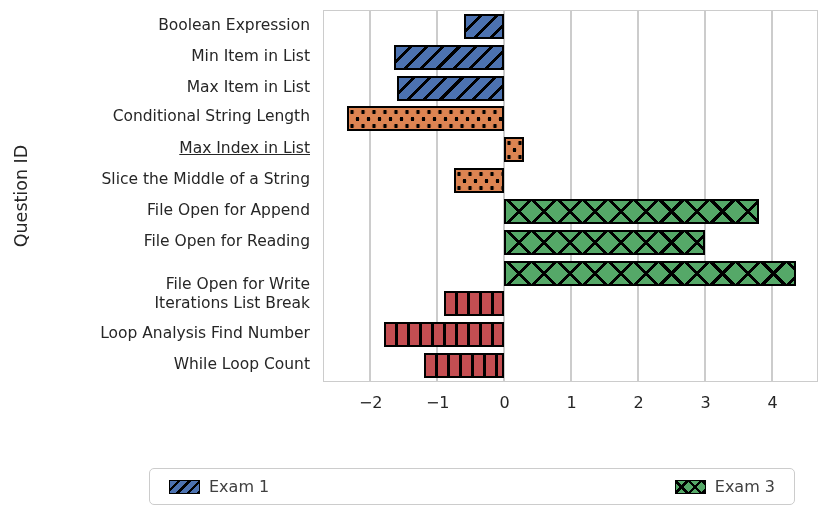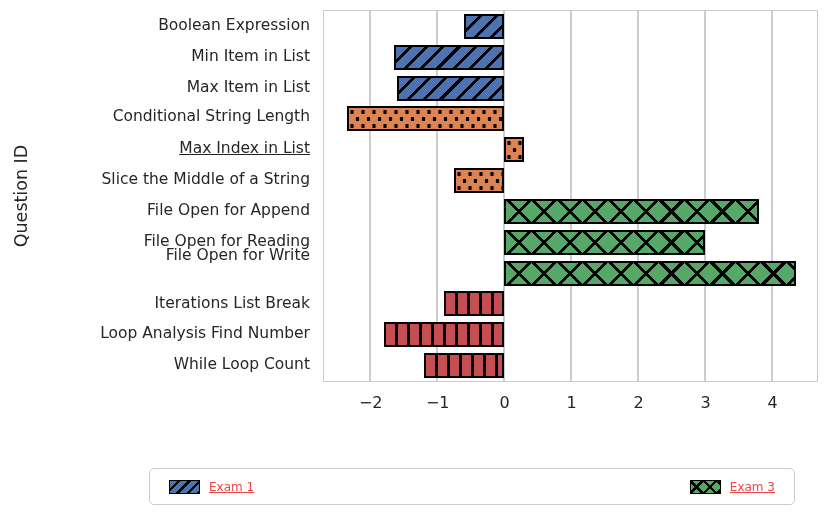--- a/index.html
+++ b/index.html
@@ -72,21 +72,21 @@
     position:absolute; left:21px; top:196px;
     transform:translate(-50%,-50%) rotate(-90deg);
     font-size:17.5px; color:#262626; white-space:nowrap;
   }
   .legend {
     position:absolute; left:149px; top:468px; width:646px; height:37px;
     box-sizing:border-box; border:1.2px solid #cccccc; border-radius:5px;
     background:#ffffff; display:flex; align-items:center;
     justify-content:space-between; padding:0 19px;
   }
-  .legend-item { display:flex; align-items:center; gap:9px; font-size:12px; color:#ef4444;text-decoration:underline; }
+  .legend-item { display:flex; align-items:center; gap:9px; font-size:16px; color:#404040; }
   .swatch { width:31px; height:14px; border:1.5px solid #000; box-sizing:border-box; }
 </style>
 </head>
 <body>
 
 <div class="figure">
   <div class="ylabel">Question ID</div>
 
   <div class="plot" id="plot">
       <div class="gridline" style="left: 45.4688px;"></div>
@@ -112,21 +112,21 @@
 
   <div id="ycats">
       <div class="ycat" style="top: 10px; height: 30.8333px; line-height: 30.8333px;">Boolean Expression</div>
       <div class="ycat" style="top: 40.8333px; height: 30.8333px; line-height: 30.8333px;">Min Item in List</div>
       <div class="ycat" style="top: 71.6667px; height: 30.8333px; line-height: 30.8333px;">Max Item in List</div>
       <div class="ycat" style="top: 101px; height: 30.8333px; line-height: 30.8333px;">Conditional String Length</div>
       <div class="ycat" style="top: 133.333px; height: 30.8333px; line-height: 30.8333px; text-decoration: underline;">Max Index in List</div>
       <div class="ycat" style="top: 164.167px; height: 30.8333px; line-height: 30.8333px;">Slice the Middle of a String</div>
       <div class="ycat" style="top: 195px; height: 30.8333px; line-height: 30.8333px;">File Open for Append</div>
       <div class="ycat" style="top: 225.833px; height: 30.8333px; line-height: 30.8333px;">File Open for Reading</div>
-      <div class="ycat" style="top: 240px; height: 30.8333px; line-height: 30.8333px; padding-left: 28px;">File Open for Write</div>
+      <div class="ycat" style="top: 269px; height: 30.8333px; line-height: 30.8333px; padding-left: 28px;">File Open for Write</div>
       <div class="ycat" style="top: 287.5px; height: 30.8333px; line-height: 30.8333px; padding-left: 8px;">Iterations List Break</div>
       <div class="ycat" style="top: 318.333px; height: 30.8333px; line-height: 30.8333px;">Loop Analysis Find Number</div>
       <div class="ycat" style="top: 349.167px; height: 30.8333px; line-height: 30.8333px;">While Loop Count</div>
     </div>
   <div id="xticks">
       <div class="xtick" style="left: 370.719px;">−2</div>
       <div class="xtick" style="left: 437.702px;">−1</div>
       <div class="xtick" style="left: 504.686px;">0</div>
       <div class="xtick" style="left: 571.67px;">1</div>
       <div class="xtick" style="left: 638.654px;">2</div>

